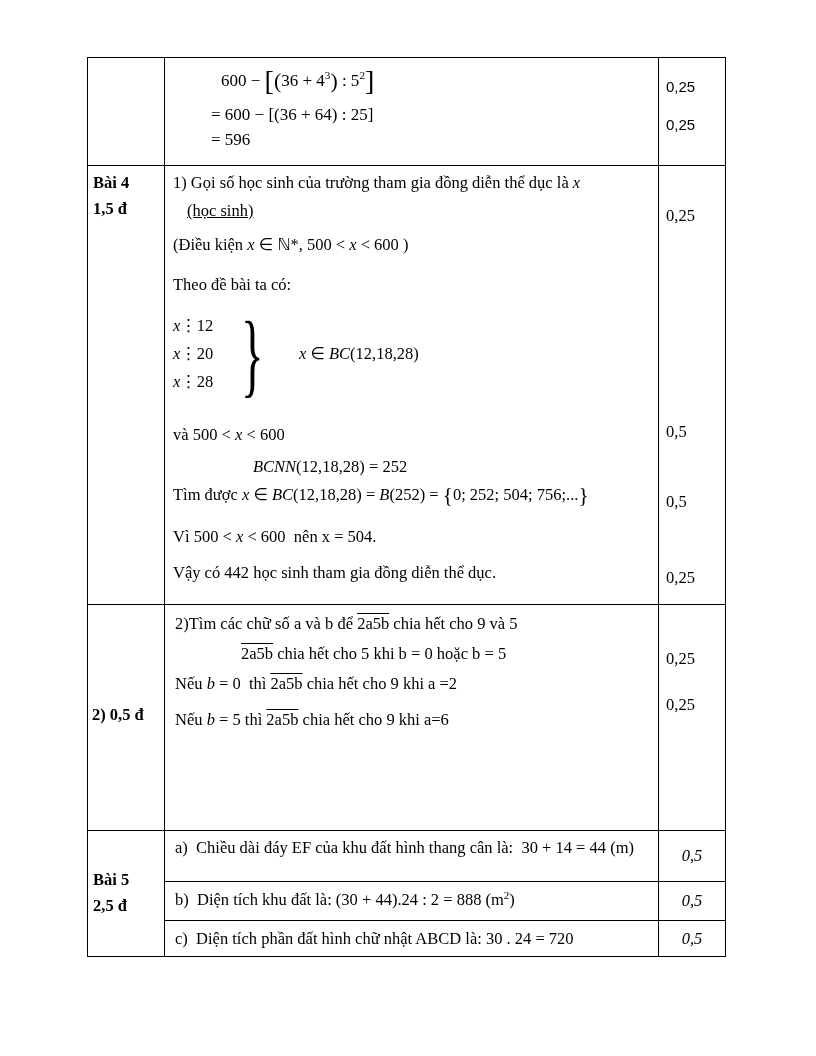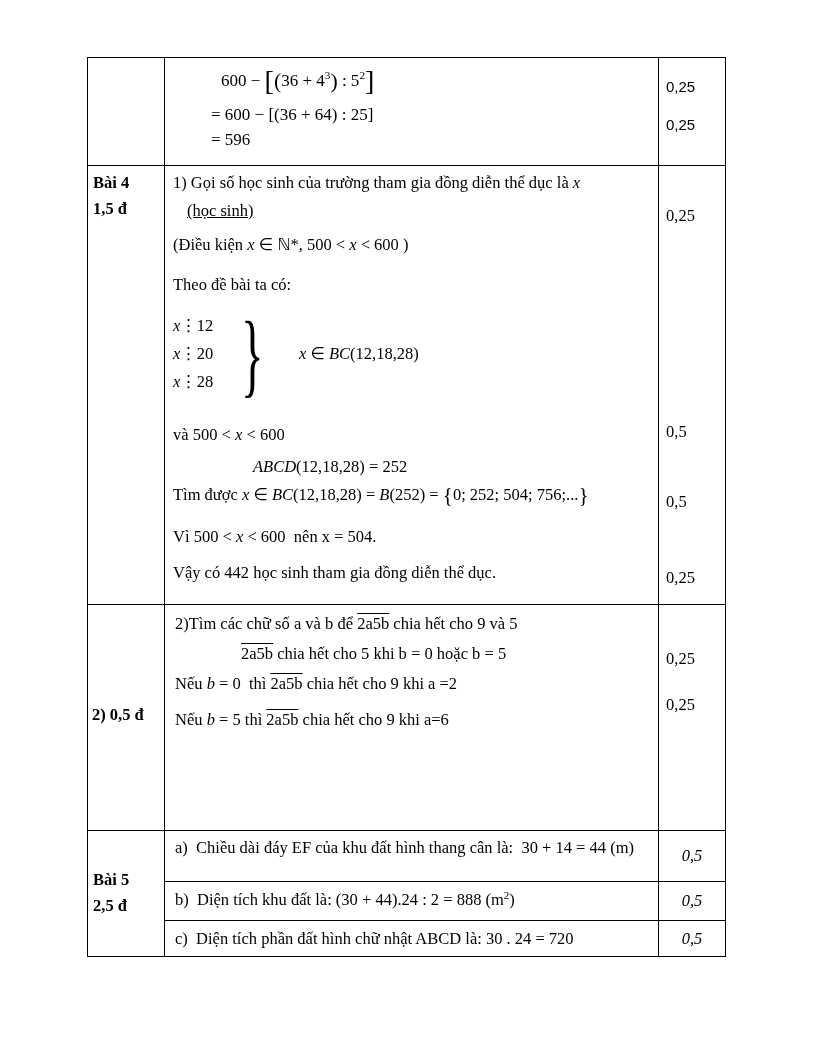--- a/index.html
+++ b/index.html
@@ -130,21 +130,21 @@
         <div class="sys">
           <div class="sys-col">
             <div class="ln"><span class="seg-i">x</span><span class="seg-p">⋮12</span></div>
             <div class="ln"><span class="seg-i">x</span><span class="seg-p">⋮20</span></div>
             <div class="ln"><span class="seg-i">x</span><span class="seg-p">⋮28</span></div>
           </div>
           <div class="sys-brace">}</div>
           <div class="ln sys-concl"><span class="seg-i">x</span><span class="seg-p"> ∈ </span><span class="seg-i">BC</span><span class="seg-p">(12,18,28)</span></div>
         </div>
         <div class="ln l5"><span class="seg-p">và 500 &lt; </span><span class="seg-i">x</span><span class="seg-p"> &lt; 600</span></div>
-        <div class="ln l6"><span class="seg-i">ABCD</span><span class="seg-p">(12,18,28) = 252</span></div>
+        <div class="ln l6"><span class="seg-i">BCNN</span><span class="seg-p">(12,18,28) = 252</span></div>
         <div class="ln l7"><span class="seg-p">Tìm được </span><span class="seg-i">x</span><span class="seg-p"> ∈ </span><span class="seg-i">BC</span><span class="seg-p">(12,18,28) = </span><span class="seg-i">B</span><span class="seg-p">(252) = </span><span class="seg-mb">{</span><span class="seg-p">0; 252; 504; 756;...</span><span class="seg-mb">}</span></div>
         <div class="ln l8"><span class="seg-p">Vì 500 &lt; </span><span class="seg-i">x</span><span class="seg-p"> &lt; 600  nên x = 504.</span></div>
         <div class="ln l9"><span class="seg-p">Vậy có 442 học sinh tham gia đồng diễn thể dục.</span></div>
       </div>
     </td>
     <td class="c3 score-abs-cell">
       <div class="score-abs score-serif s2a">0,25</div>
       <div class="score-abs score-serif s2b">0,5</div>
       <div class="score-abs score-serif s2c">0,5</div>
       <div class="score-abs score-serif s2d">0,25</div>

